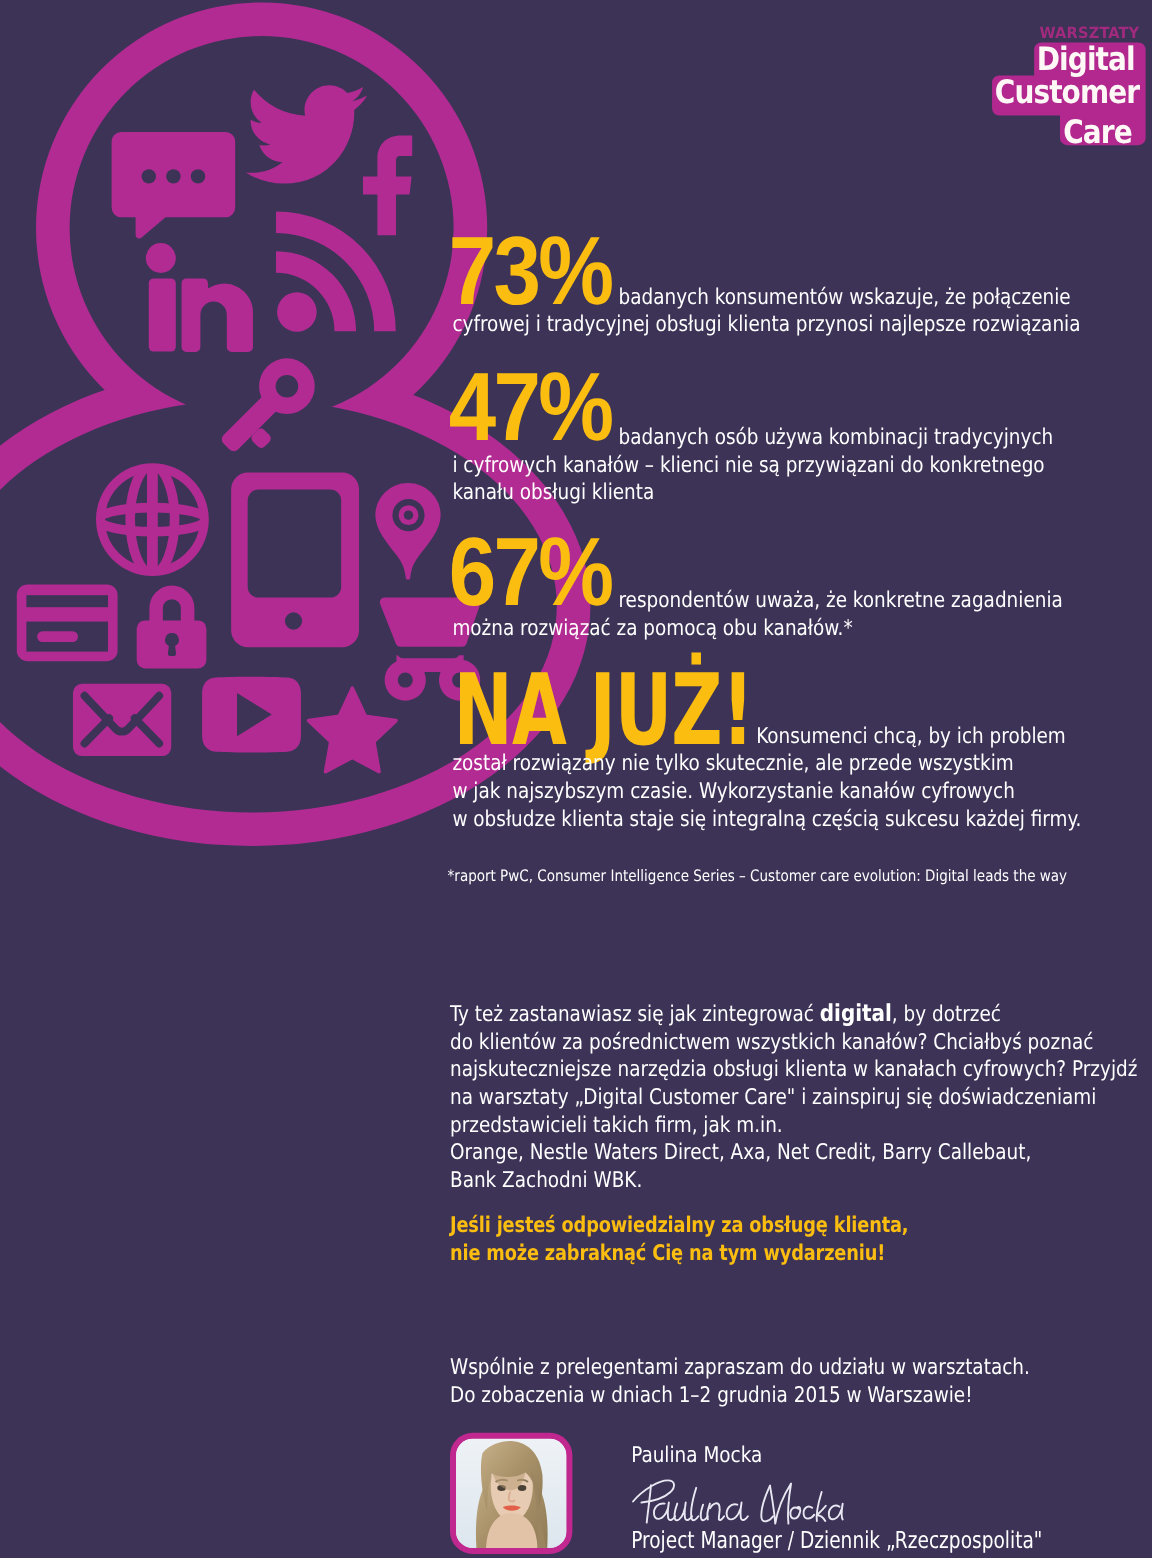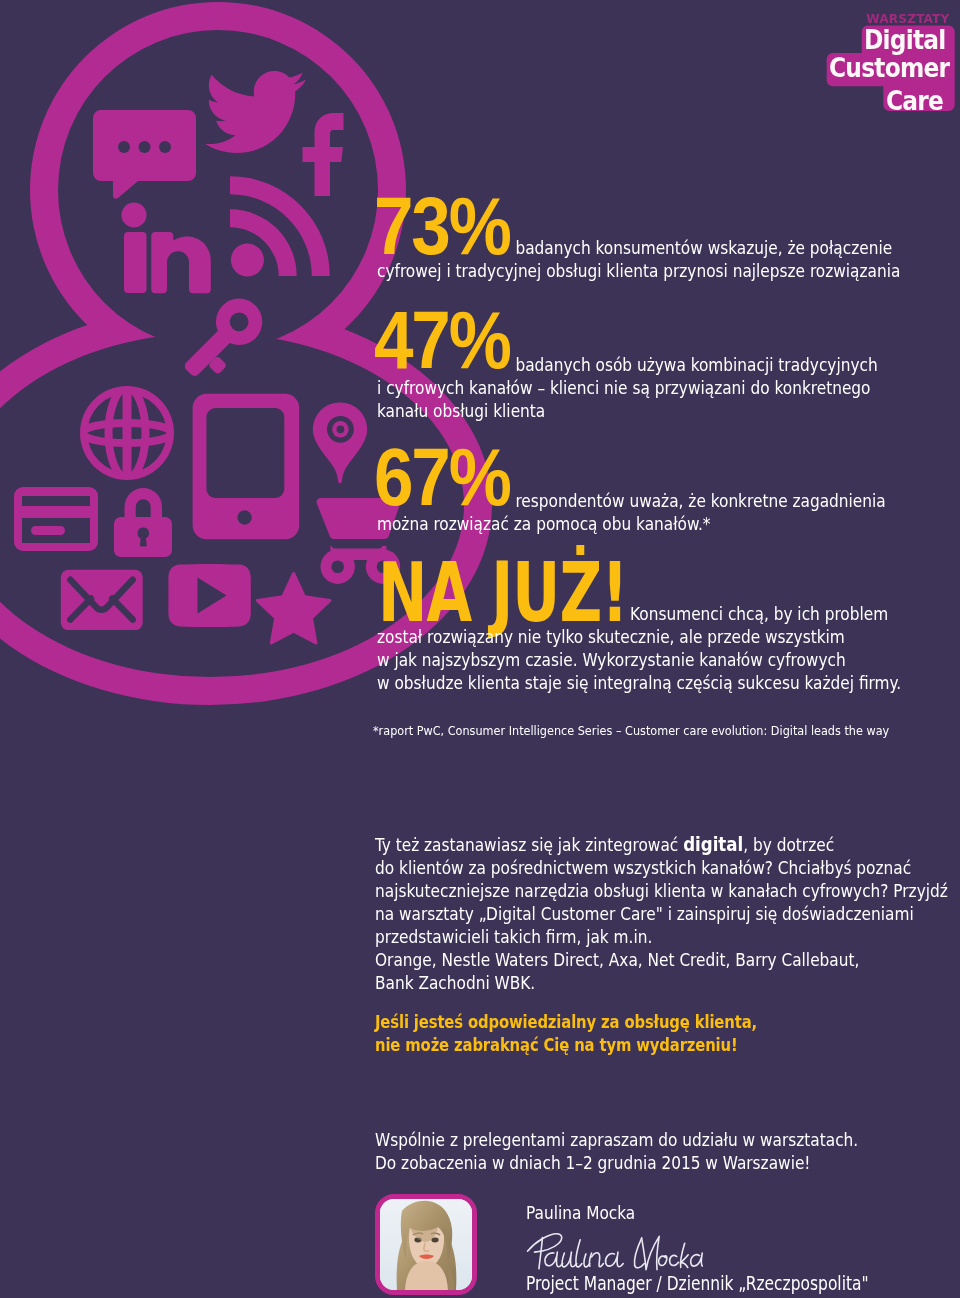--- a/index.html
+++ b/index.html
@@ -1,20 +1,20 @@
 <!DOCTYPE html>
 <html><head>
 <meta charset="utf-8">
 <style>
   html,body{margin:0;padding:0;}
   body{width:960px;height:1298px;background:#3d3357;overflow:hidden;
        font-family:"Liberation Sans",sans-serif;position:relative;}
   .page{position:absolute;left:0;top:0;width:960px;height:1298px;}
   svg.bg{position:absolute;left:0;top:0;}
-  .logo{position:absolute;left:820px;top:8px;width:140px;height:110px;}
+  .logo{position:absolute;left:820px;top:18px;width:140px;height:110px;}
   .logo .kicker{position:absolute;left:46.3px;top:3.6px;font-size:13.5px;font-weight:bold;
       color:#a02a7d;line-height:1;font-family:"DejaVu Sans Condensed","DejaVu Sans",sans-serif;
       letter-spacing:0.15px;transform:scale(1.0,0.96);transform-origin:left top;}
   .logo .ltext{position:absolute;color:#fdf7f6;font-weight:bold;line-height:1;
       font-family:"DejaVu Sans Condensed","DejaVu Sans",sans-serif;
       font-size:27px;letter-spacing:-0.8px;transform-origin:left top;transform:scale(0.96,1.0);}
   .logo .l1{left:43.5px;top:18px;}
   .logo .l2{left:9px;top:46px;}
   .logo .l3{left:65.5px;top:79px;}
   .stat{position:absolute;color:#fff;font-size:18px;line-height:23px;

